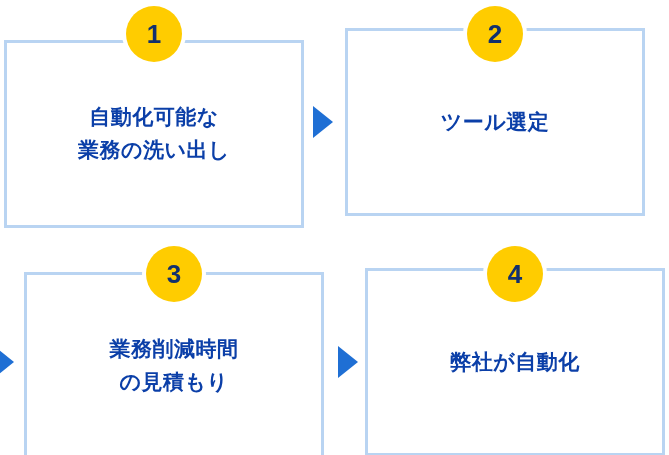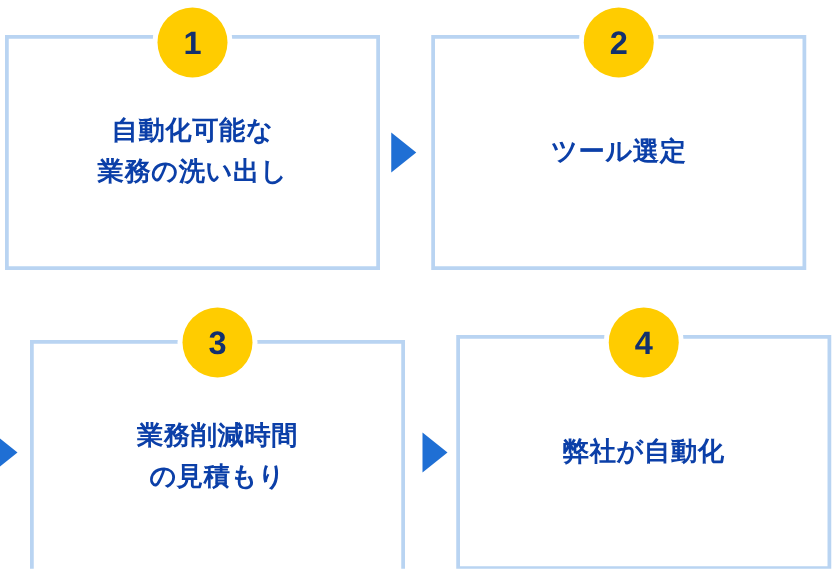--- a/index.html
+++ b/index.html
@@ -53,21 +53,21 @@
   }
   .arrow {
     position: absolute;
     width: 0;
     height: 0;
     border-style: solid;
     border-width: 16px 0 16px 20px;
     border-color: transparent transparent transparent #1f6fd4;
   }
   
-  #box1 { left: 4px;   top: 28px;  width: 300px; height: 188px; }
+  #box1 { left: 4px;   top: 40px;  width: 300px; height: 188px; }
   #box2 { left: 345px; top: 28px;  width: 300px; height: 188px; align-items: center; }
   #box3 { left: 24px;  top: 272px; width: 300px; height: 188px; }
   #box4 { left: 365px; top: 268px; width: 300px; height: 188px; }
 
   #badge1 { left: 126px; top: 6px; }
   #badge2 { left: 467px; top: 6px; }
   #badge3 { left: 146px; top: 246px; }
   #badge4 { left: 487px; top: 246px; }
 
   #arrow1 { left: 313px; top: 106px; }

